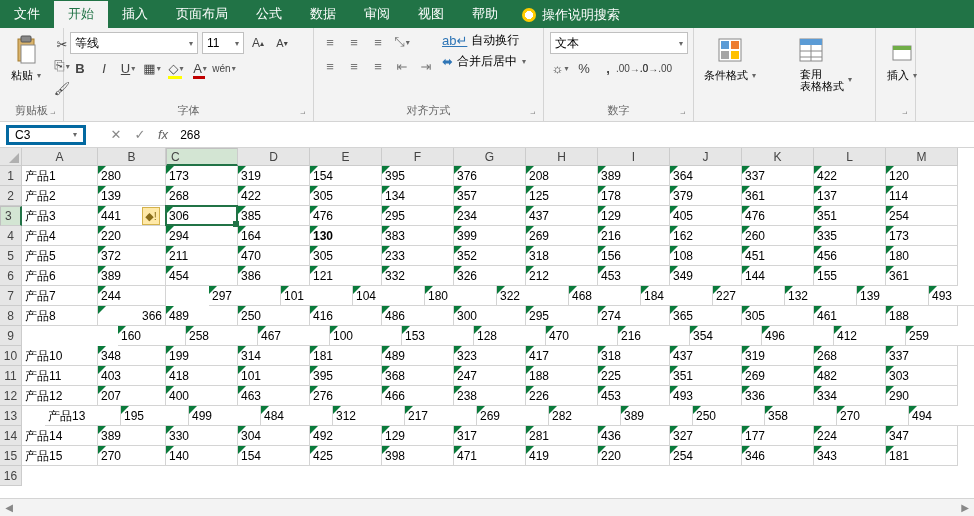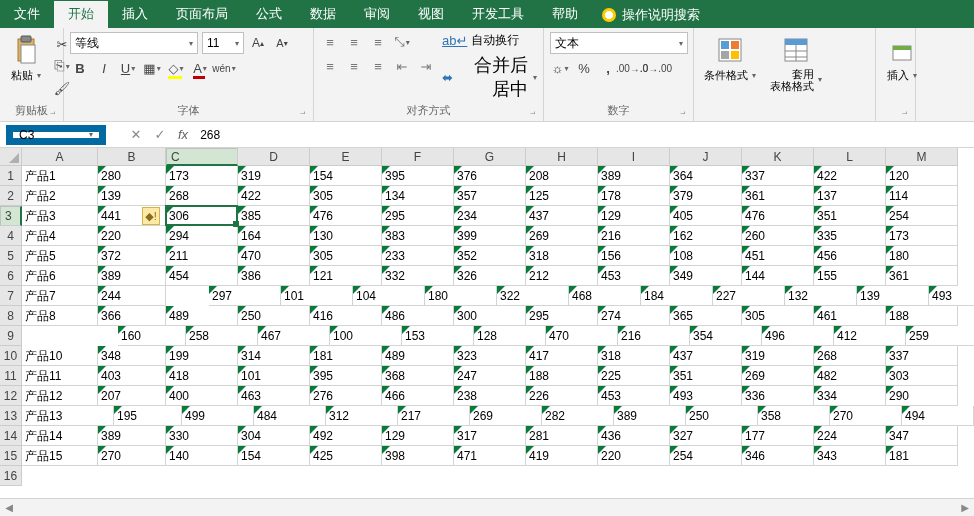--- a/index.html
+++ b/index.html
@@ -23,21 +23,21 @@
 .dd::after { content:"▾"; font-size:8px; color:#666; margin-left:2px; }
 .sm-dd::after { content:"▾"; font-size:8px; color:#666; margin-left:1px; }
 
 .mini-col { display:flex; flex-direction:column; gap:2px; }
 .mini-row { display:flex; gap:4px; align-items:center; }
 .mini-btn { width:20px; height:20px; display:flex; align-items:center; justify-content:center; cursor:pointer; font-size:13px; color:#444; }
 .mini-btn.gray { color:#777; }
 .sel { border:1px solid #c0c0c0; background:#fff; height:22px; display:flex; align-items:center; padding:0 4px; font-size:12px; }
 
 .name-box-bar { height:26px; border-bottom:1px solid #d4d4d4; display:flex; align-items:center; background:#fff; }
-.name-box { width:100px; height:20px; border:7px solid #0369a1; margin-left:6px; padding:0 6px; display:flex; align-items:center; justify-content:space-between; font-size:12px; }
+.name-box { width:80px; height:20px; border:3px solid #0369a1; margin-left:6px; padding:0 6px; display:flex; align-items:center; justify-content:space-between; font-size:12px; }
 .fx-btn { width:24px; text-align:center; color:#888; cursor:pointer; font-size:13px; }
 .fx-lbl { font-style:italic; color:#666; font-size:13px; padding:0 6px; }
 .formula-val { padding:0 6px; font-size:12px; }
 
 .sheet { position:relative; height:368px; overflow:hidden; }
 .corner { position:absolute; left:0; top:0; width:22px; height:18px; background:#e6e6e6; border-right:1px solid #ccc; border-bottom:1px solid #ccc; }
 .corner::before { content:""; position:absolute; right:2px; bottom:2px; border:5px solid transparent; border-right-color:#b0b0b0; border-bottom-color:#b0b0b0; }
 .col-hdrs { position:absolute; left:22px; top:0; height:18px; display:flex; }
 .col-hdr { height:18px; background:#e6e6e6; border-right:1px solid #ccc; border-bottom:1px solid #ccc; text-align:center; font-size:12px; line-height:18px; color:#444; cursor:pointer; }
 .col-hdr.sel { background:#d3e5d3; border-bottom:2px solid #217346; }
@@ -62,21 +62,20 @@
 
 <div class="titlebar">
     <div class="tab">文件</div>
     <div class="tab active">开始</div>
     <div class="tab">插入</div>
     <div class="tab">页面布局</div>
     <div class="tab">公式</div>
     <div class="tab">数据</div>
     <div class="tab">审阅</div>
     <div class="tab">视图</div>
-    <div class="tab">开发工具</div>
     <div class="tab">帮助</div>
     <div class="tell-me">
       <span class="bulb"></span>
       <span>操作说明搜索</span>
     </div>
   </div>
 
 <div class="ribbon">
 
   <div class="group" style="width:64px;">
@@ -154,21 +153,21 @@
           <div class="mini-btn gray">⇥</div>
         </div>
       </div>
       <div class="mini-col" style="gap:4px;">
         <div class="mini-row" style="cursor:pointer;">
           <span style="font-size:13px;color:#2e75b6;text-decoration:underline;">ab↵</span>
           <span style="font-size:12px;">自动换行</span>
         </div>
         <div class="mini-row sm-dd" style="cursor:pointer;">
           <span style="font-size:13px;color:#2e75b6;">⬌</span>
-          <span style="font-size:18px;text-align:right;">合并后居中</span>
+          <span style="font-size:12px;">合并后居中</span>
         </div>
       </div>
     </div>
     <div class="group-label">对齐方式</div>
   </div>
 
   <div class="group" style="width:150px;">
     <div class="grp-body" style="flex-direction:column; gap:4px; width:100%;">
       <div class="sel" style="width:138px;">
           <span>文本</span>
@@ -204,21 +203,21 @@
       <div class="big-btn">
         <div class="ic">
             <svg width="26" height="26">
               <rect x="2" y="2" width="22" height="22" fill="#fff" stroke="#888"></rect>
               <rect x="2" y="2" width="22" height="6" fill="#5b9bd5"></rect>
               <line x1="2" y1="14" x2="24" y2="14" stroke="#888"></line>
               <line x1="2" y1="20" x2="24" y2="20" stroke="#888"></line>
               <line x1="13" y1="8" x2="13" y2="24" stroke="#888"></line>
             </svg>
           </div>
-        <span class="lbl dd" style="white-space:pre-line;text-align:right;line-height:1.1;">套用
+        <span class="lbl dd" style="white-space:pre-line;text-align:left;line-height:1.1;margin-left:30px;">套用
 表格格式</span>
       </div>
     </div>
   </div>
 
   <div class="group" style="width:40px;">
     <div class="grp-body">
       <div class="big-btn">
         <div class="ic">
             <svg width="24" height="24">
@@ -324,21 +323,21 @@
         <div class="cell" style="width: 72px;"><span class="tri"></span>405</div>
         <div class="cell" style="width: 72px;"><span class="tri"></span>476</div>
         <div class="cell" style="width: 72px;"><span class="tri"></span>351</div>
         <div class="cell" style="width: 72px;"><span class="tri"></span>254</div>
       </div>
       <div class="row">
         <div class="cell" style="width: 76px;">产品4</div>
         <div class="cell" style="width: 68px;"><span class="tri"></span>220</div>
         <div class="cell" style="width: 72px;"><span class="tri"></span>294</div>
         <div class="cell" style="width: 72px;"><span class="tri"></span>164</div>
-        <div class="cell" style="width: 72px;"><span class="tri"></span>130</div>
+        <div class="cell" style="width: 72px; font-weight: bold;"><span class="tri"></span>130</div>
         <div class="cell" style="width: 72px;"><span class="tri"></span>383</div>
         <div class="cell" style="width: 72px;"><span class="tri"></span>399</div>
         <div class="cell" style="width: 72px;"><span class="tri"></span>269</div>
         <div class="cell" style="width: 72px;"><span class="tri"></span>216</div>
         <div class="cell" style="width: 72px;"><span class="tri"></span>162</div>
         <div class="cell" style="width: 72px;"><span class="tri"></span>260</div>
         <div class="cell" style="width: 72px;"><span class="tri"></span>335</div>
         <div class="cell" style="width: 72px;"><span class="tri"></span>173</div>
       </div>
       <div class="row">
@@ -381,21 +380,21 @@
         <div class="cell" style="width: 72px;"><span class="tri"></span>322</div>
         <div class="cell" style="width: 72px;"><span class="tri"></span>468</div>
         <div class="cell" style="width: 72px;"><span class="tri"></span>184</div>
         <div class="cell" style="width: 72px;"><span class="tri"></span>227</div>
         <div class="cell" style="width: 72px;"><span class="tri"></span>132</div>
         <div class="cell" style="width: 72px;"><span class="tri"></span>139</div>
         <div class="cell" style="width: 72px;"><span class="tri"></span>493</div>
       </div>
       <div class="row">
         <div class="cell" style="width: 76px;">产品8</div>
-        <div class="cell" style="width: 68px;"><span class="tri"></span>366</div>
+        <div class="cell" style="width: 68px; text-align: right;"><span class="tri"></span>366</div>
         <div class="cell" style="width: 72px;"><span class="tri"></span>489</div>
         <div class="cell" style="width: 72px;"><span class="tri"></span>250</div>
         <div class="cell" style="width: 72px;"><span class="tri"></span>416</div>
         <div class="cell" style="width: 72px;"><span class="tri"></span>486</div>
         <div class="cell" style="width: 72px;"><span class="tri"></span>300</div>
         <div class="cell" style="width: 72px;"><span class="tri"></span>295</div>
         <div class="cell" style="width: 72px;"><span class="tri"></span>274</div>
         <div class="cell" style="width: 72px;"><span class="tri"></span>365</div>
         <div class="cell" style="width: 72px;"><span class="tri"></span>305</div>
         <div class="cell" style="width: 72px;"><span class="tri"></span>461</div>
@@ -455,21 +454,21 @@
         <div class="cell" style="width: 72px;"><span class="tri"></span>466</div>
         <div class="cell" style="width: 72px;"><span class="tri"></span>238</div>
         <div class="cell" style="width: 72px;"><span class="tri"></span>226</div>
         <div class="cell" style="width: 72px;"><span class="tri"></span>453</div>
         <div class="cell" style="width: 72px;"><span class="tri"></span>493</div>
         <div class="cell" style="width: 72px;"><span class="tri"></span>336</div>
         <div class="cell" style="width: 72px;"><span class="tri"></span>334</div>
         <div class="cell" style="width: 72px;"><span class="tri"></span>290</div>
       </div>
       <div class="row">
-        <div class="cell" style="width: 92px;">产品13</div>
+        <div class="cell" style="width: 76px; margin-left: 23px;">产品13</div>
         <div class="cell" style="width: 68px;"><span class="tri"></span>195</div>
         <div class="cell" style="width: 72px;"><span class="tri"></span>499</div>
         <div class="cell" style="width: 72px;"><span class="tri"></span>484</div>
         <div class="cell" style="width: 72px;"><span class="tri"></span>312</div>
         <div class="cell" style="width: 72px;"><span class="tri"></span>217</div>
         <div class="cell" style="width: 72px;"><span class="tri"></span>269</div>
         <div class="cell" style="width: 72px;"><span class="tri"></span>282</div>
         <div class="cell" style="width: 72px;"><span class="tri"></span>389</div>
         <div class="cell" style="width: 72px;"><span class="tri"></span>250</div>
         <div class="cell" style="width: 72px;"><span class="tri"></span>358</div>

